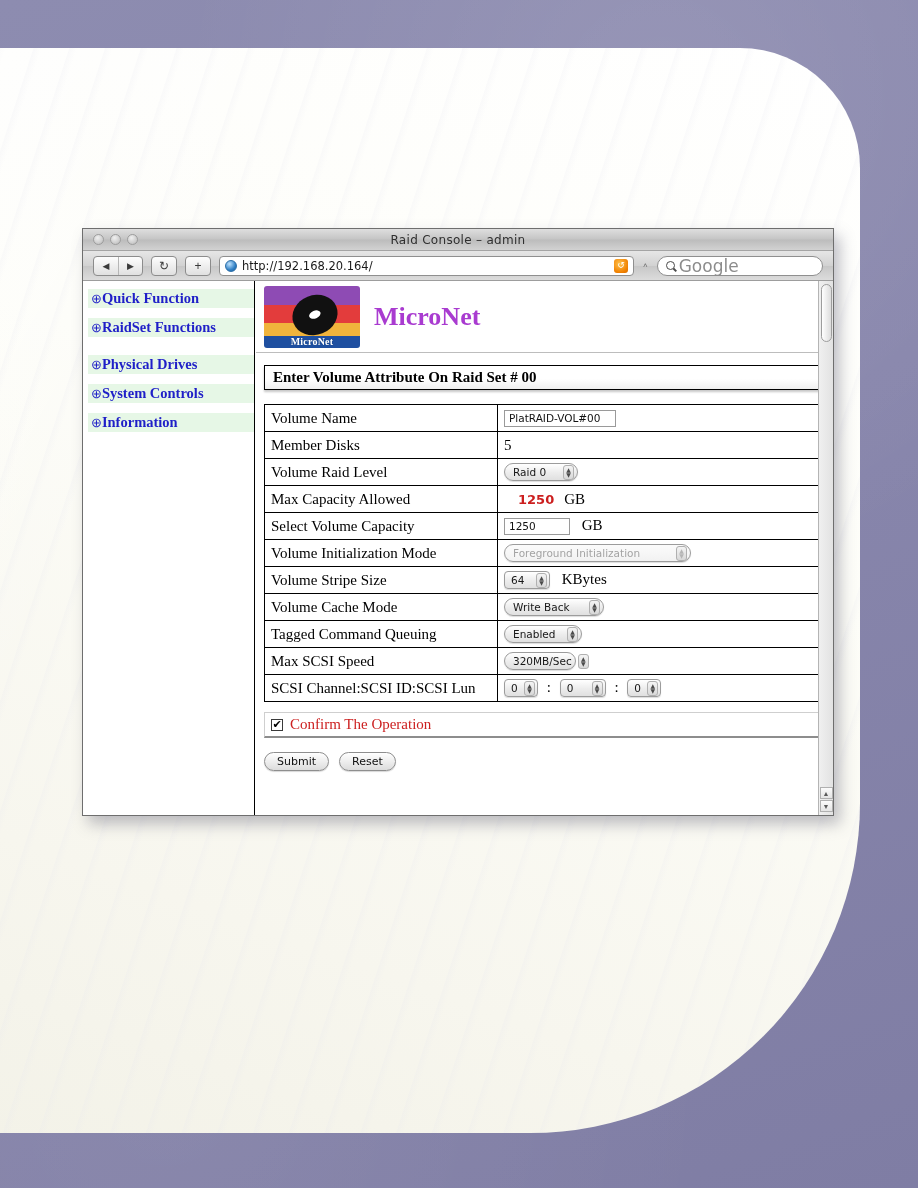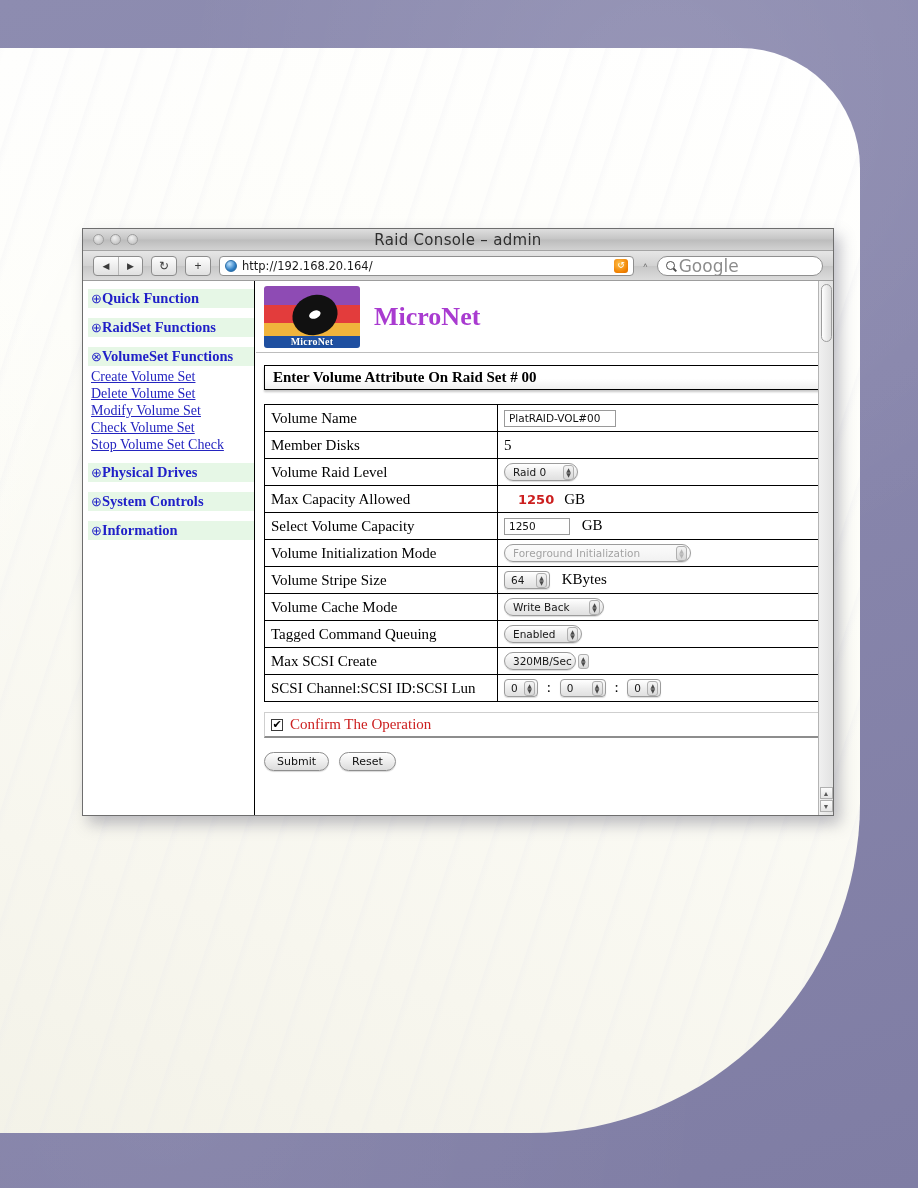--- a/index.html
+++ b/index.html
@@ -64,21 +64,21 @@
     display:flex; align-items:center;
   }
   .traffic { display:flex; gap:6px; margin-left:10px; }
   .light {
     width:11px; height:11px; border-radius:50%;
     background: radial-gradient(circle at 40% 32%, #f0f0f0, #c9c9c9 70%, #b4b4b4);
     border:1px solid #9d9d9d;
   }
   .title-text {
     position:absolute; left:0; right:0; text-align:center;
-    font-size:15px; color:#2f2f2f;
+    font-size:12px; color:#2f2f2f;
     font-family:"DejaVu Sans", sans-serif;
     letter-spacing:.3px;
   }
   
   .toolbar {
     height:30px; display:flex; align-items:center; gap:8px;
     padding:0 10px;
     background: linear-gradient(#e6e6e6, #d2d2d2 50%, #c6c6c6 51%, #dcdcdc);
     border-bottom:1px solid #9d9d9d;
   }
@@ -351,32 +351,20 @@
       </div>
       <div class="gap"></div>
 
       <div class="nav-group">
         <div class="nav-head">
           <span class="plus">⊕</span><span>RaidSet Functions</span>
         </div>
       </div>
       <div class="gap"></div>
 
-      <div class="nav-group">
-        <div class="nav-head">
-          <span class="plus">⊗</span><span>VolumeSet Functions</span>
-        </div>
-        <div class="nav-sub">
-          <a class="nav-link">Create Volume Set</a>
-          <a class="nav-link">Delete Volume Set</a>
-          <a class="nav-link">Modify Volume Set</a>
-          <a class="nav-link">Check Volume Set</a>
-          <a class="nav-link">Stop Volume Set Check</a>
-        </div>
-      </div>
       <div class="gap"></div>
 
       <div class="nav-group">
         <div class="nav-head">
           <span class="plus">⊕</span><span>Physical Drives</span>
         </div>
       </div>
       <div class="gap"></div>
 
       <div class="nav-group">
@@ -490,21 +478,21 @@
               <span class="sel" style="width:78px">
                 <span>Enabled</span>
                 <span class="arrows">
                       <i>▲</i>
                       <i>▼</i>
                     </span>
               </span>
             </td>
           </tr>
           <tr>
-            <td class="lbl">Max SCSI Create</td>
+            <td class="lbl">Max SCSI Speed</td>
             <td class="val">
               <span class="sel" style="width:72px">
                 <span>320MB/Sec</span>
                 <span class="arrows">
                       <i>▲</i>
                       <i>▼</i>
                     </span>
               </span>
             </td>
           </tr>

